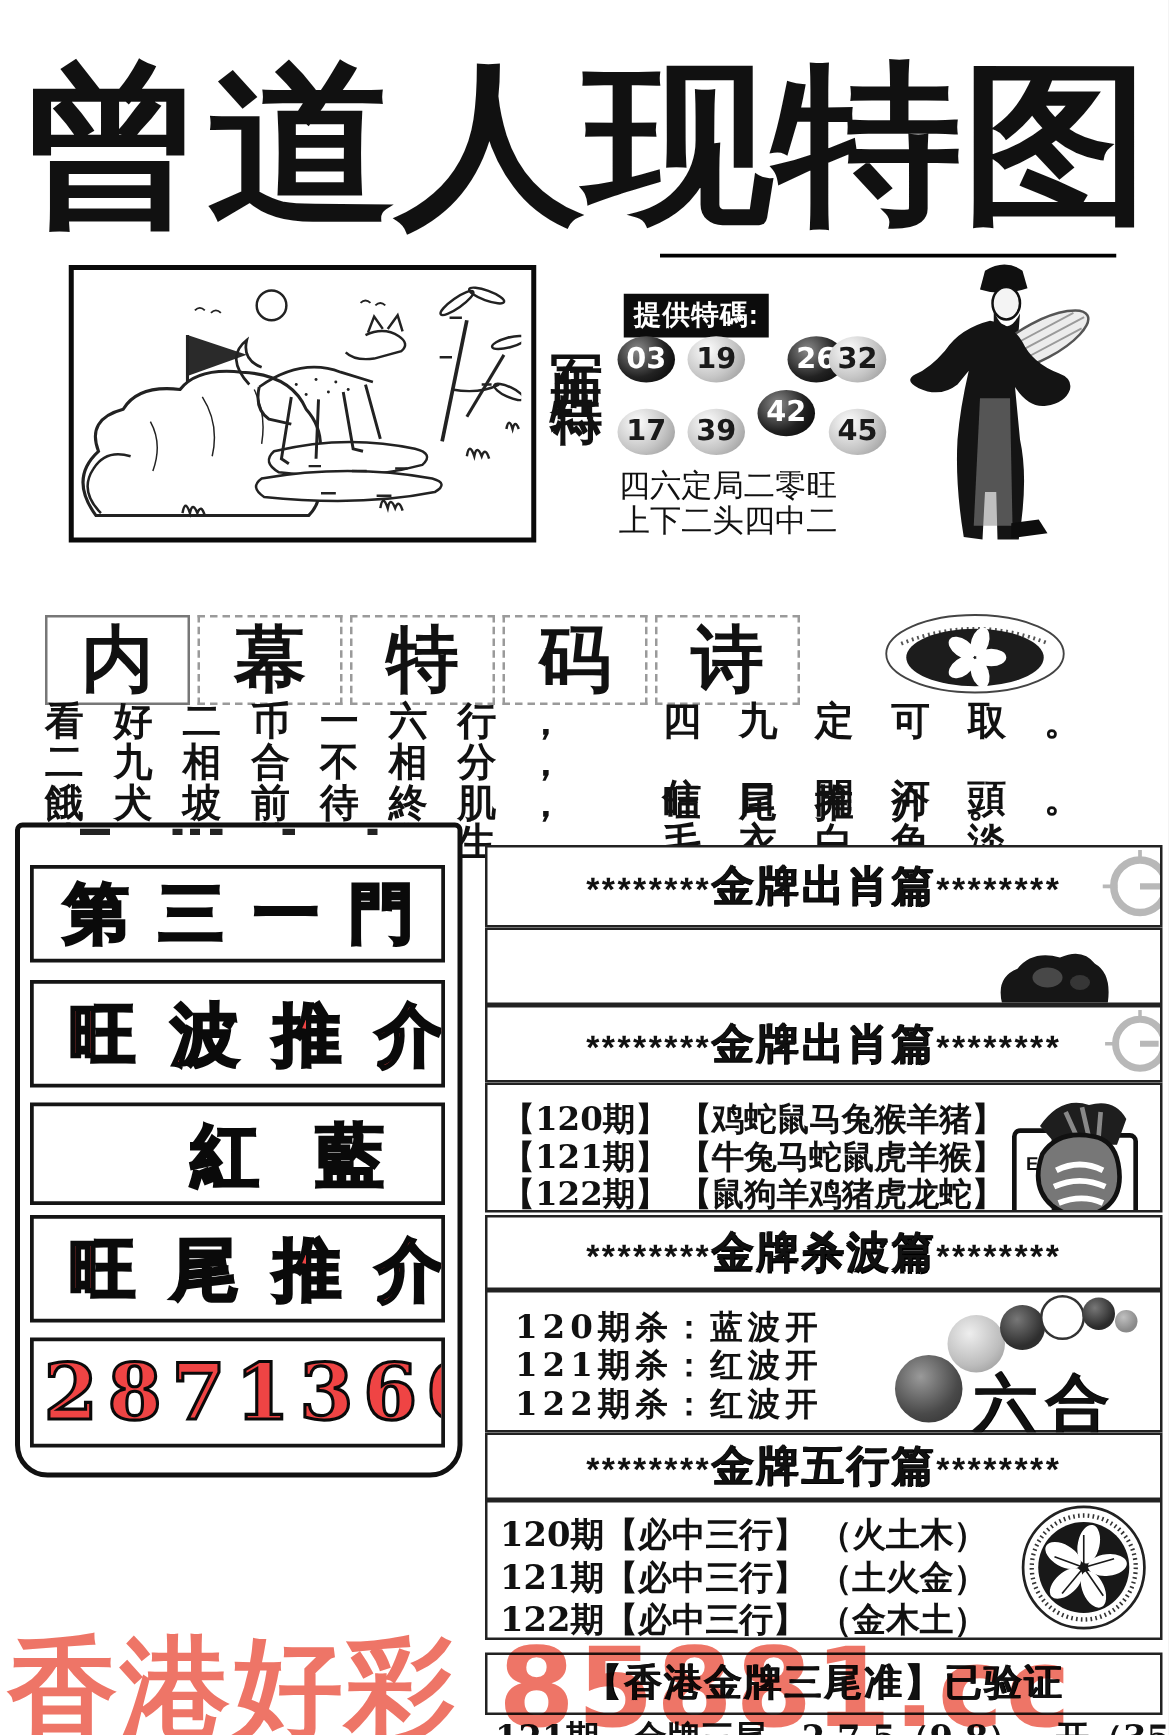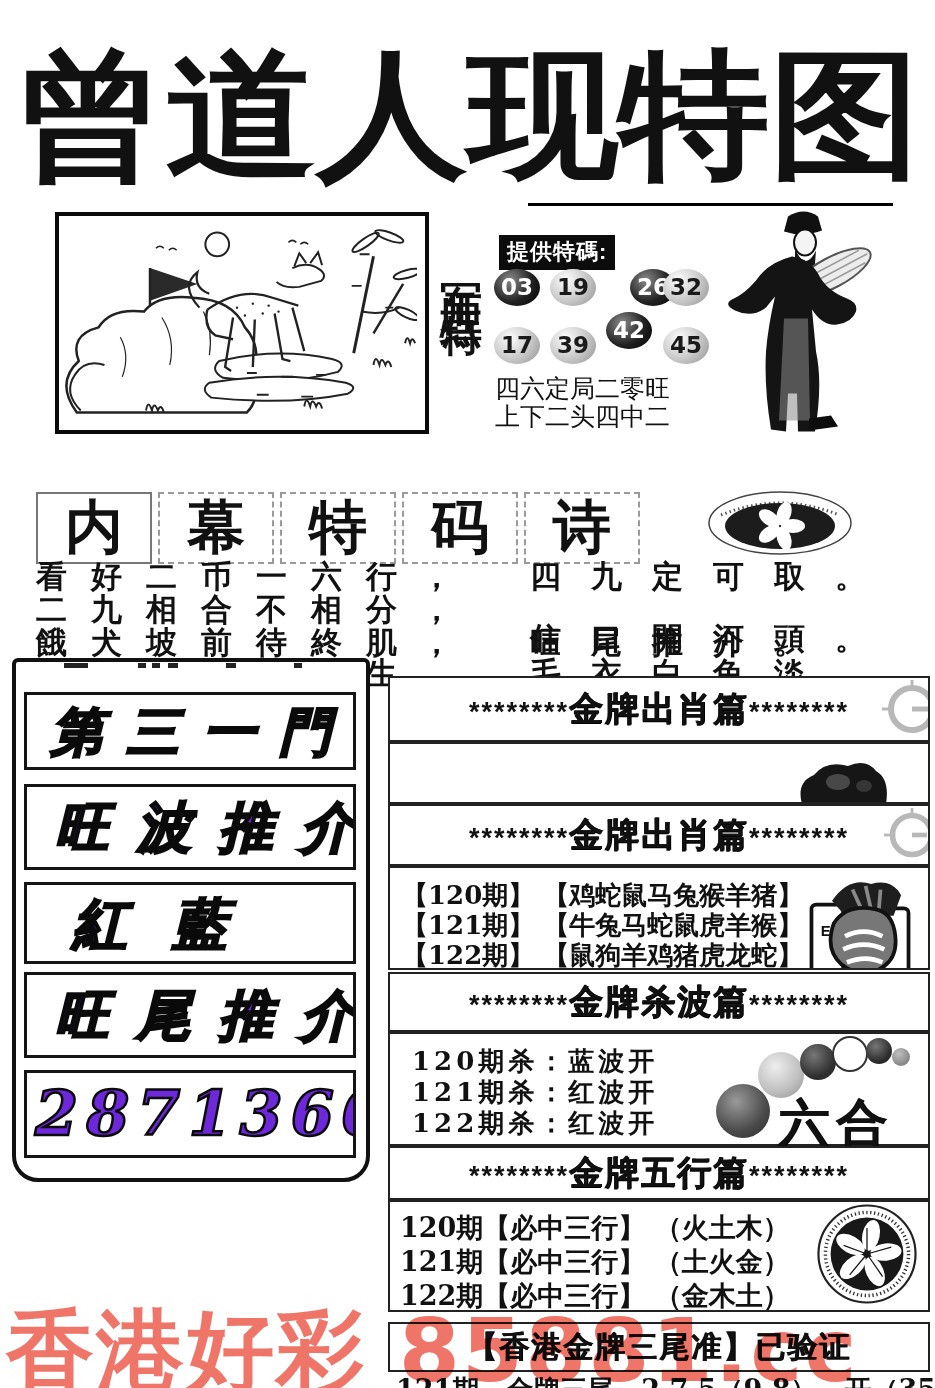--- a/index.html
+++ b/index.html
@@ -32,23 +32,23 @@
   #hk-logo-top{left:705px;top:489px;width:150px;height:68px;}
   .poem-left{left:36px;width:470px;font-family:"DejaVu Serif",serif;font-weight:700;font-size:31px;
     letter-spacing:24px;white-space:nowrap;}
   .poem-right{left:530px;width:380px;font-family:"DejaVu Serif",serif;font-weight:700;font-size:31px;
     letter-spacing:30px;white-space:nowrap;}
 
   
   #left-outer{left:12px;top:658px;width:350px;height:516px;border:4px solid #111;
     border-radius:6px 6px 26px 26px;background:#fff;}
   .cut-dash{top:663px;height:5px;background:#222;}
-  .lbox{left:24px;width:326px;border:3px solid #151515;background:#fff;text-align:left;
-    font-family:"DejaVu Serif",serif;font-weight:900;color:#6d28d9;
-    -webkit-text-stroke:2.5px #0a0a0a;text-stroke:2.5px #0a0a0a;white-space:nowrap;overflow:hidden;font-style:italic;}
+  .lbox{left:24px;width:326px;border:3px solid #151515;background:#fff;text-align:right;
+    font-family:"DejaVu Serif",serif;font-weight:900;color:#ef4444;
+    -webkit-text-stroke:2.5px #0a0a0a;text-stroke:2.5px #0a0a0a;white-space:nowrap;overflow:hidden;}
 
   
   .rbox{left:388px;width:538px;border:2px solid #222;background:#fff;overflow:hidden;}
   .star-hdr{display:flex;align-items:center;justify-content:center;height:100%;white-space:nowrap;}
   .stars{font-size:27px;font-weight:700;letter-spacing:2px;padding-top:6px;}
   .star-core{font-size:34px;font-weight:900;letter-spacing:2px;font-family:"DejaVu Sans",sans-serif;
     text-shadow:1px 0 #000,0 1px #000;text-align:center;}
   .g-mark{position:absolute;right:-14px;top:50%;transform:translateY(-50%);}
   .row-period{font-size:26px;font-weight:700;font-family:"DejaVu Serif",serif;white-space:nowrap;}
   .kill-row{left:412px;font-size:26px;font-weight:700;font-family:"DejaVu Serif",serif;letter-spacing:4px;white-space:nowrap;}

